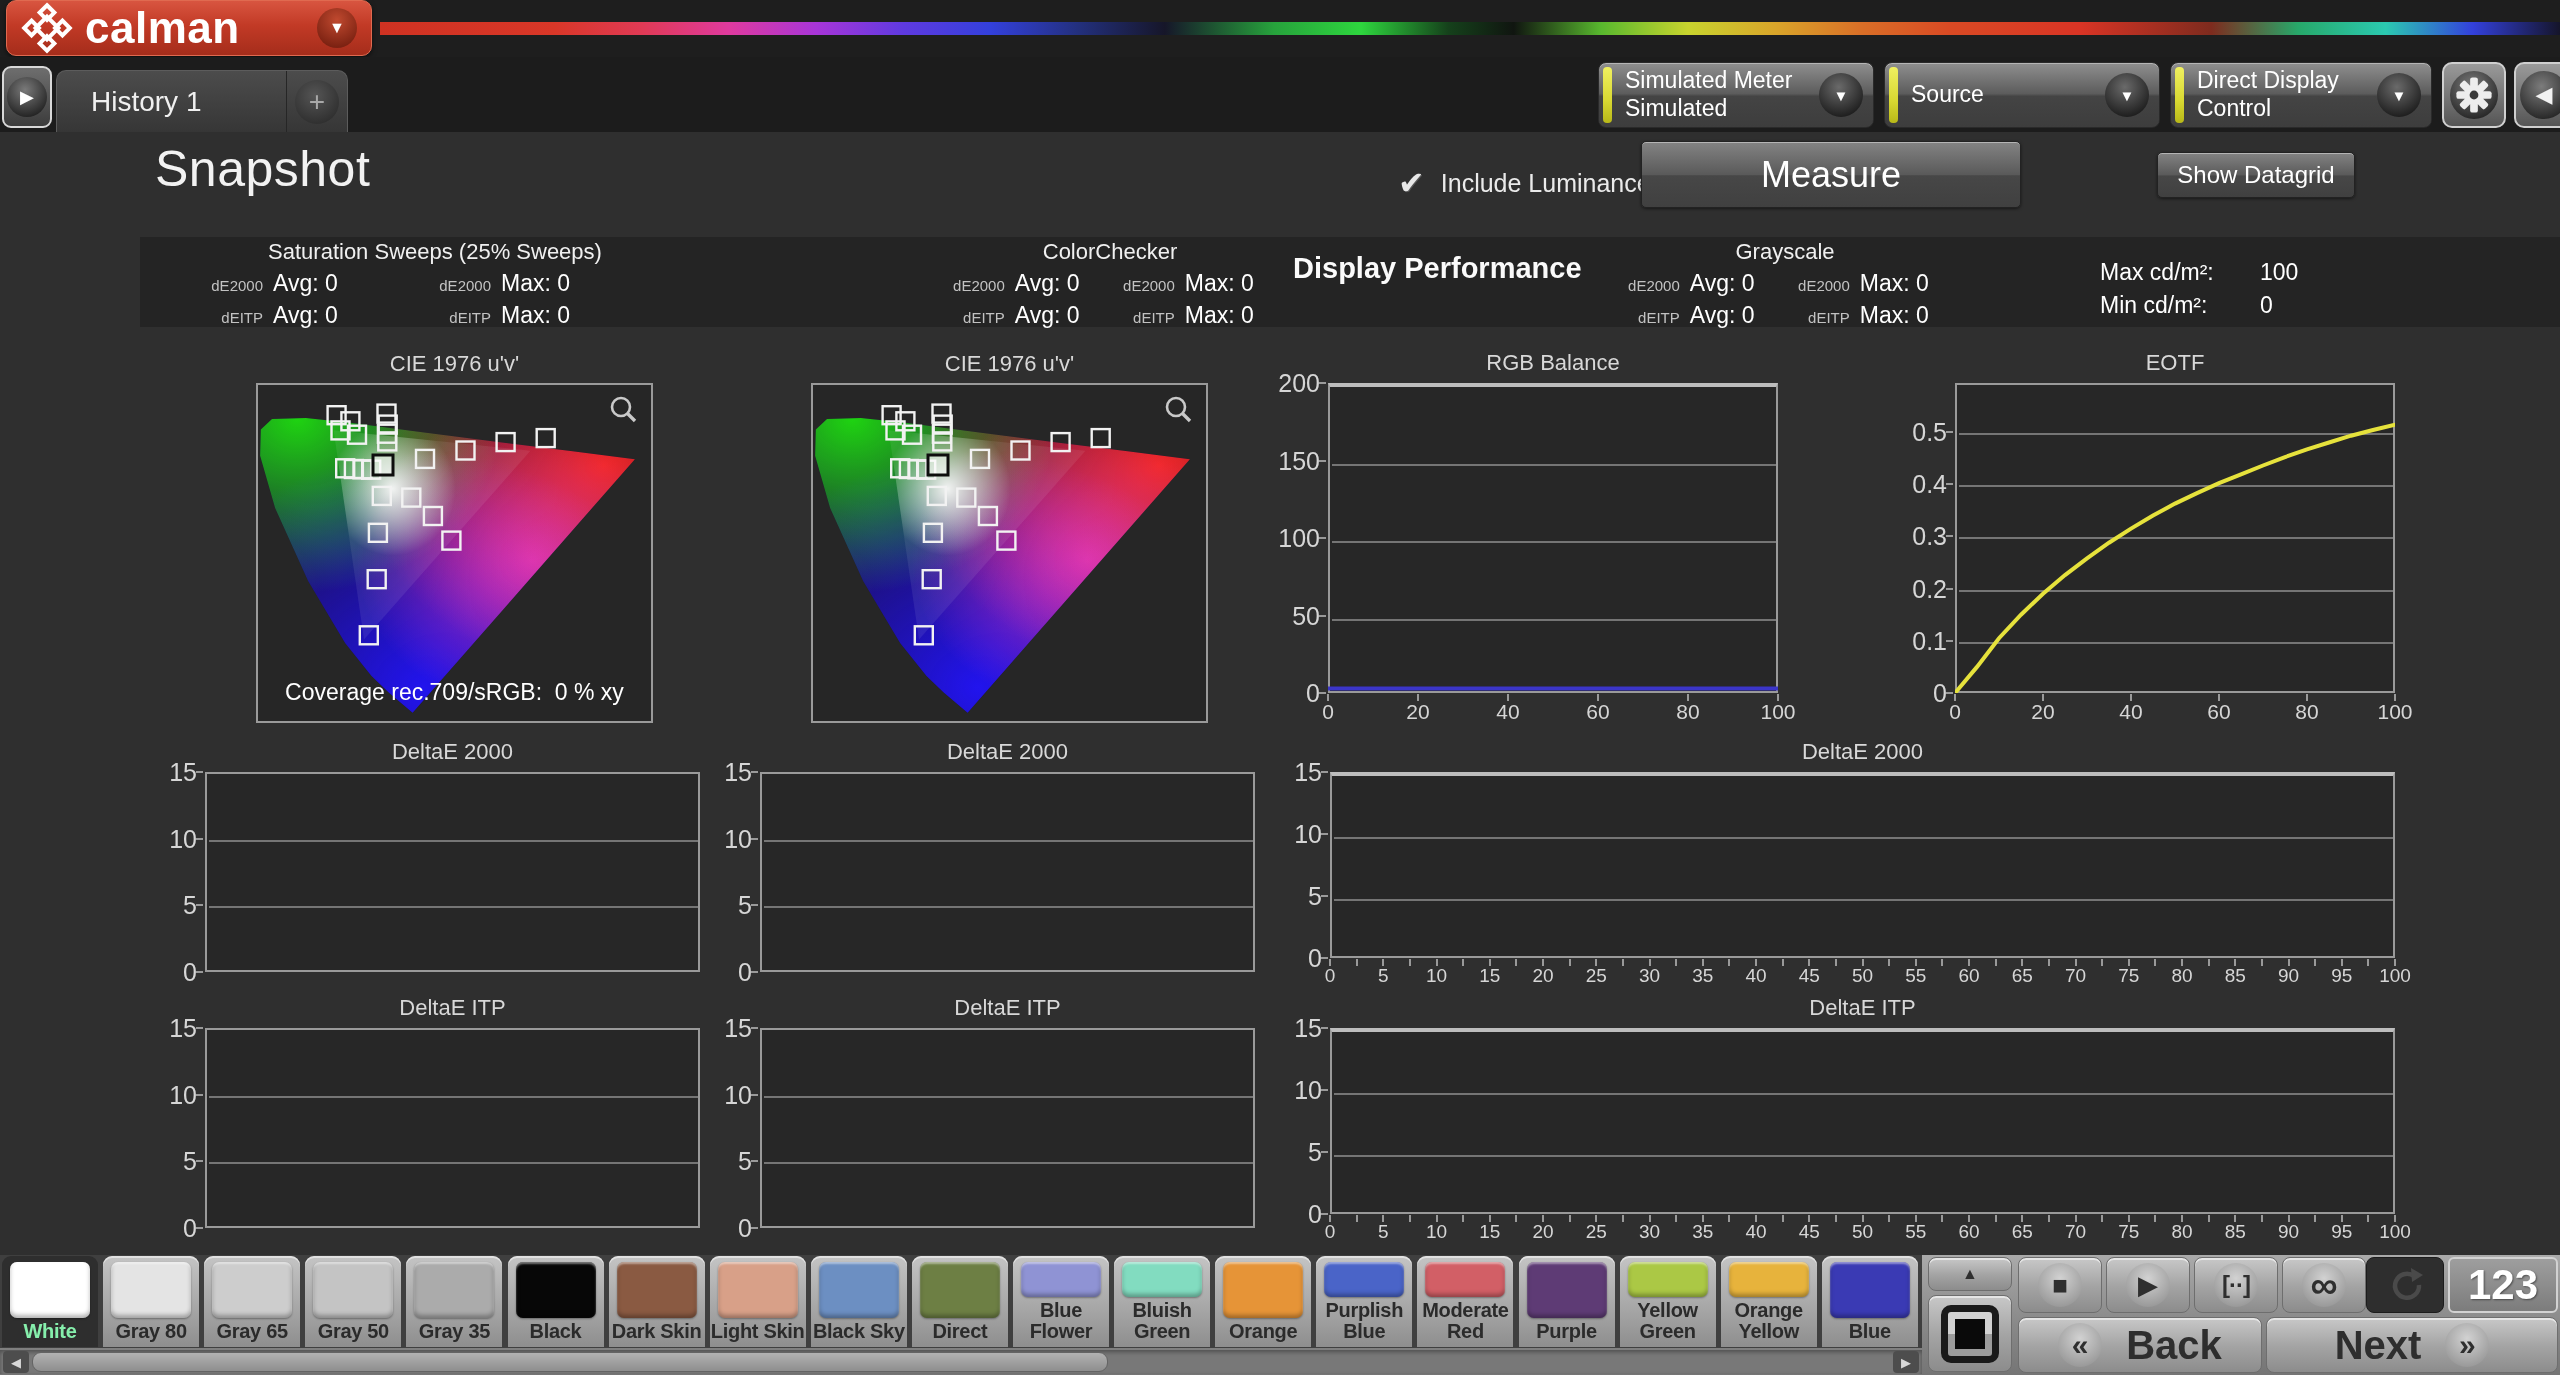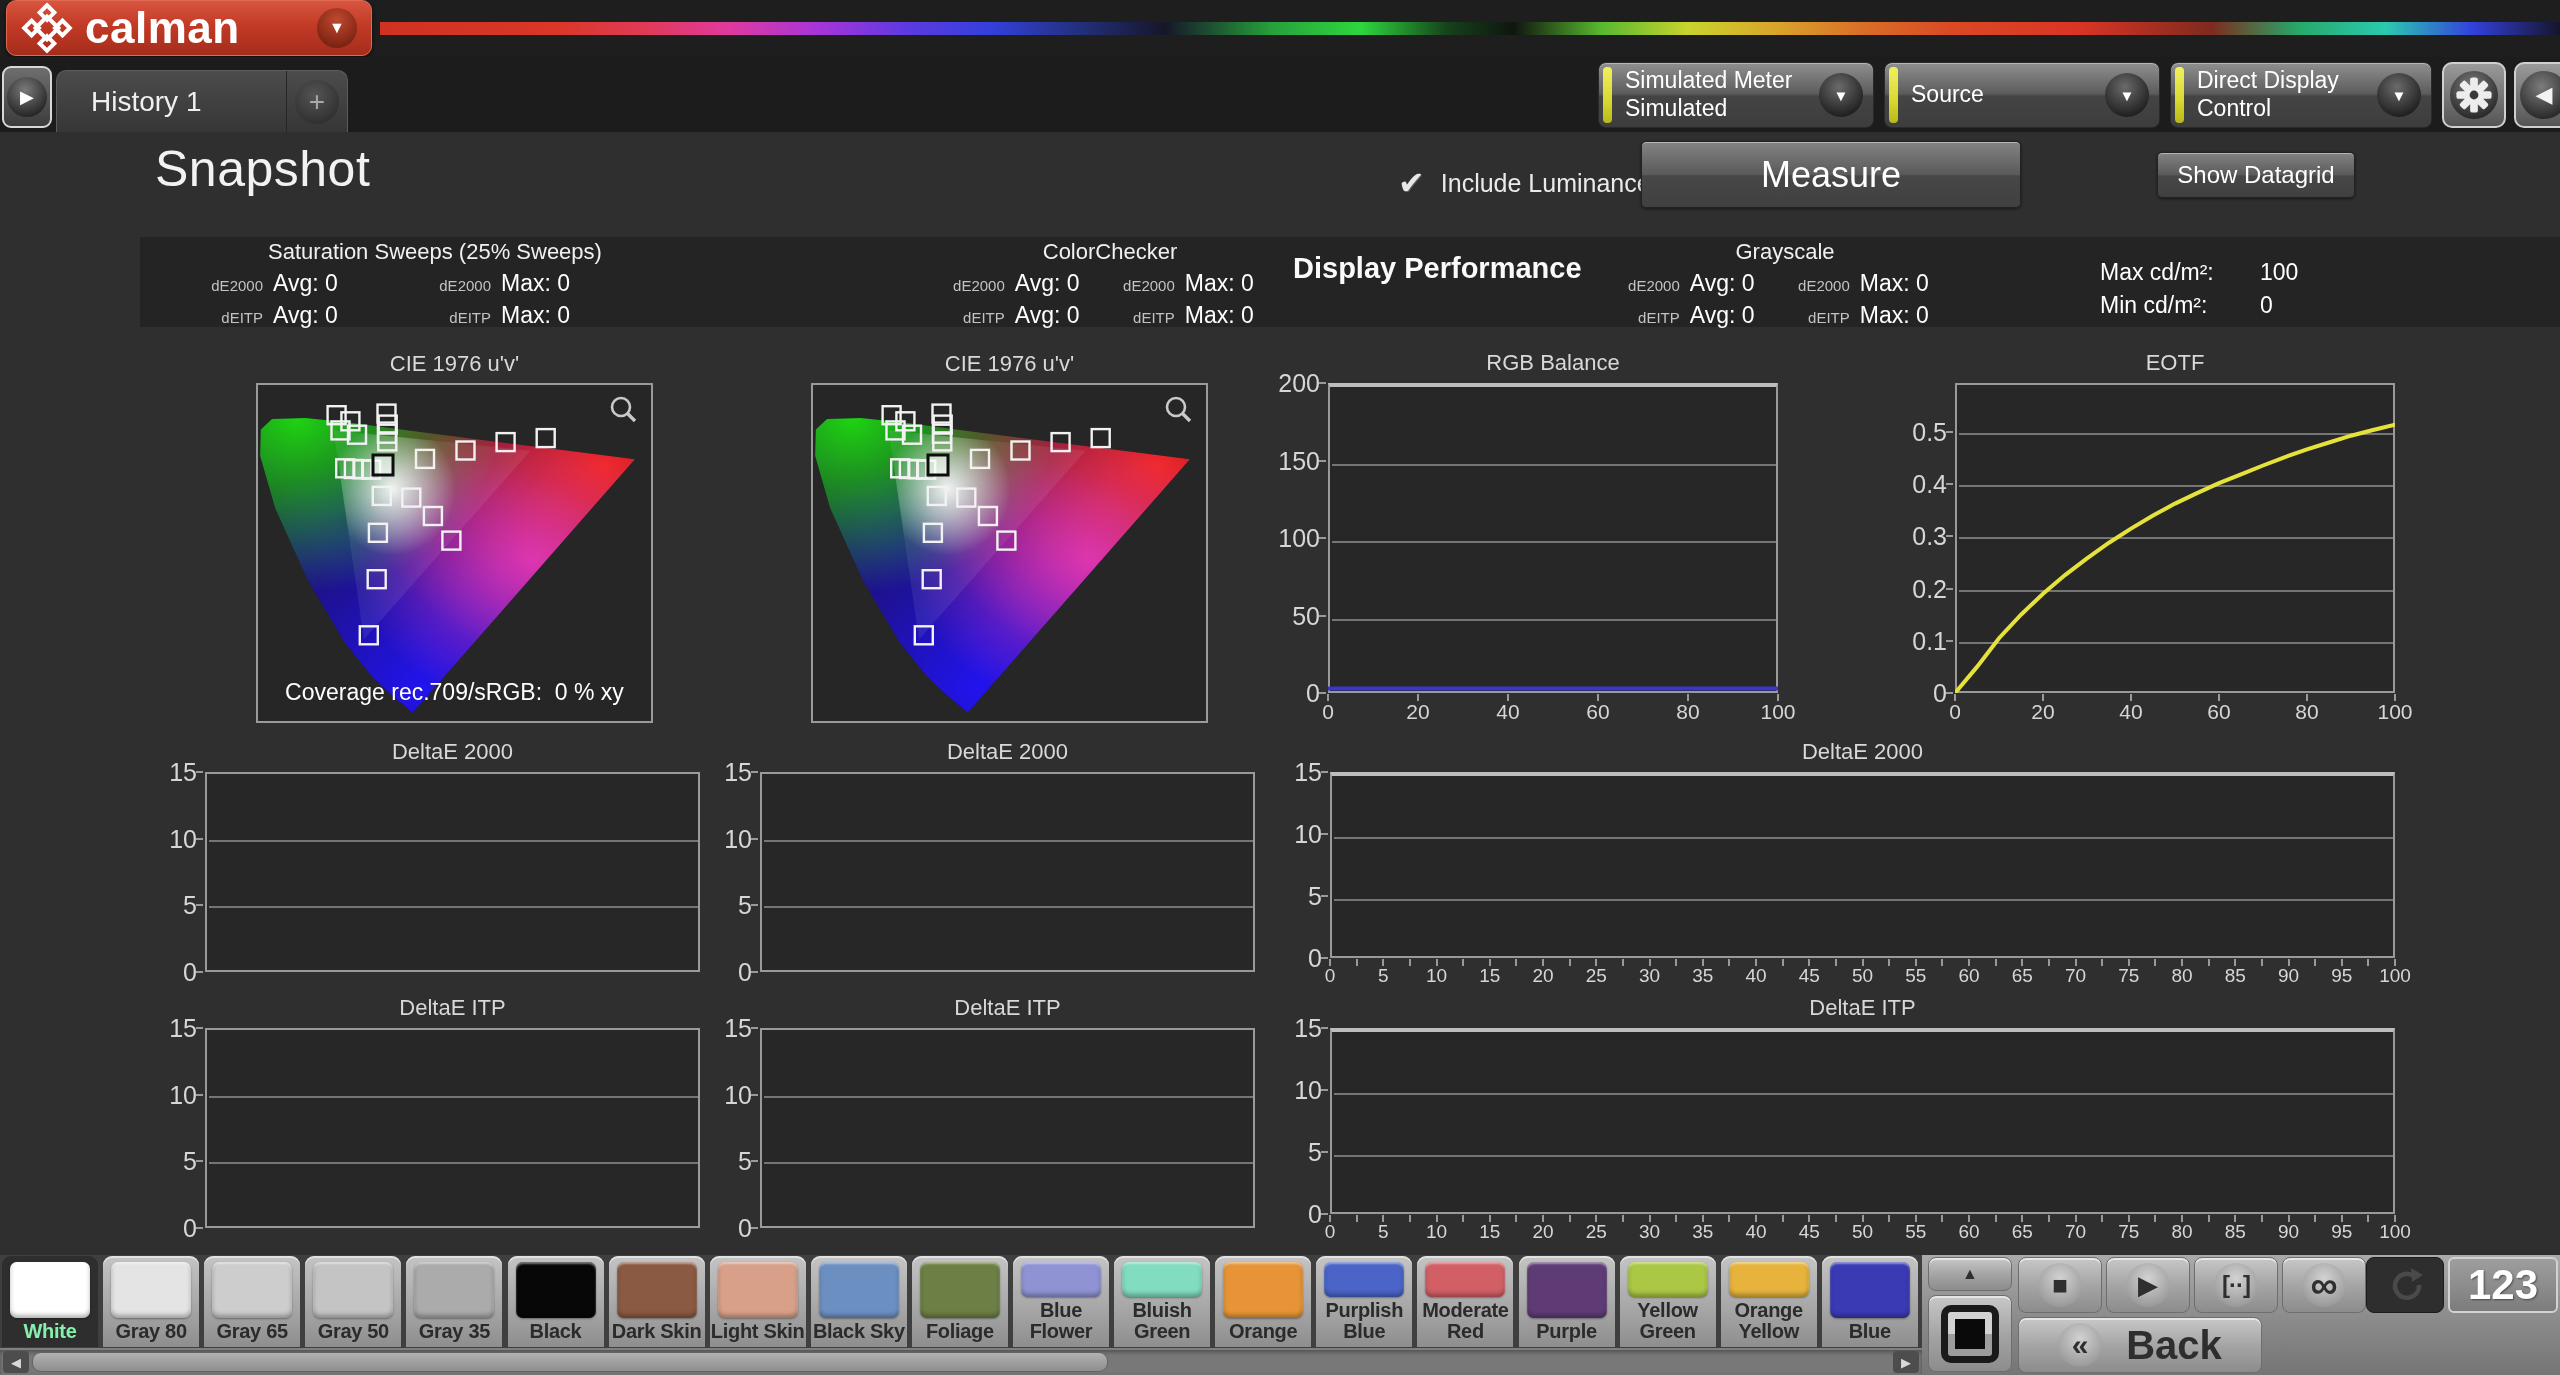--- a/index.html
+++ b/index.html
@@ -699,21 +699,21 @@
         <div class="stab" style="left: 709.7px;">
           <div class="sw" style="background: rgb(216, 160, 136);"></div>
           <div class="lbl">Light Skin</div>
         </div>
         <div class="stab" style="left: 810.8px;">
           <div class="sw" style="background: rgb(108, 143, 194);"></div>
           <div class="lbl">Black Sky</div>
         </div>
         <div class="stab" style="left: 911.9px;">
           <div class="sw" style="background: rgb(109, 127, 68);"></div>
-          <div class="lbl">Foliage</div>
+          <div class="lbl">Direct</div>
         </div>
         <div class="stab" style="left: 1013px;">
           <div class="sw" style="background: rgb(143, 147, 212);"></div>
           <div class="lbl">Blue Flower</div>
         </div>
         <div class="stab" style="left: 1114.1px;">
           <div class="sw" style="background: rgb(130, 220, 192);"></div>
           <div class="lbl">Bluish Green</div>
         </div>
         <div class="stab" style="left: 1215.2px;">
@@ -791,15 +791,21 @@
       </svg>
     </div>
     <div class="counter" style="left:2448px;top:2px;width:110px;height:56px;">123</div>
 
     <div class="lbtn" style="left:2018px;top:62px;width:244px;height:56px;gap:24px;">
       <span class="gcirc" style="font-size:30px;font-weight:700;">
           <span>«</span>
         </span>
       <span class="bn-label">Back</span>
     </div>
+    <div class="lbtn" style="left:2266px;top:62px;width:292px;height:56px;gap:24px;">
+      <span class="bn-label">Next</span>
+      <span class="gcirc" style="font-size:30px;font-weight:700;">
+          <span>»</span>
+        </span>
+    </div>
   </div>
 
 </div>
 
 </body></html>

